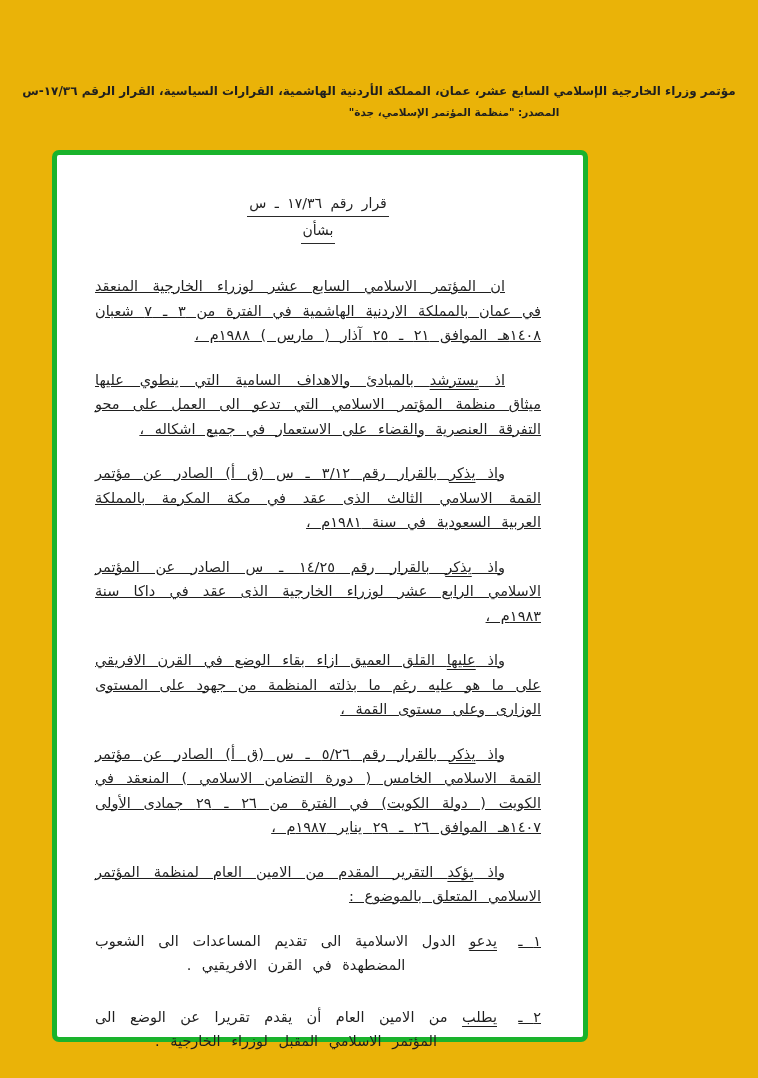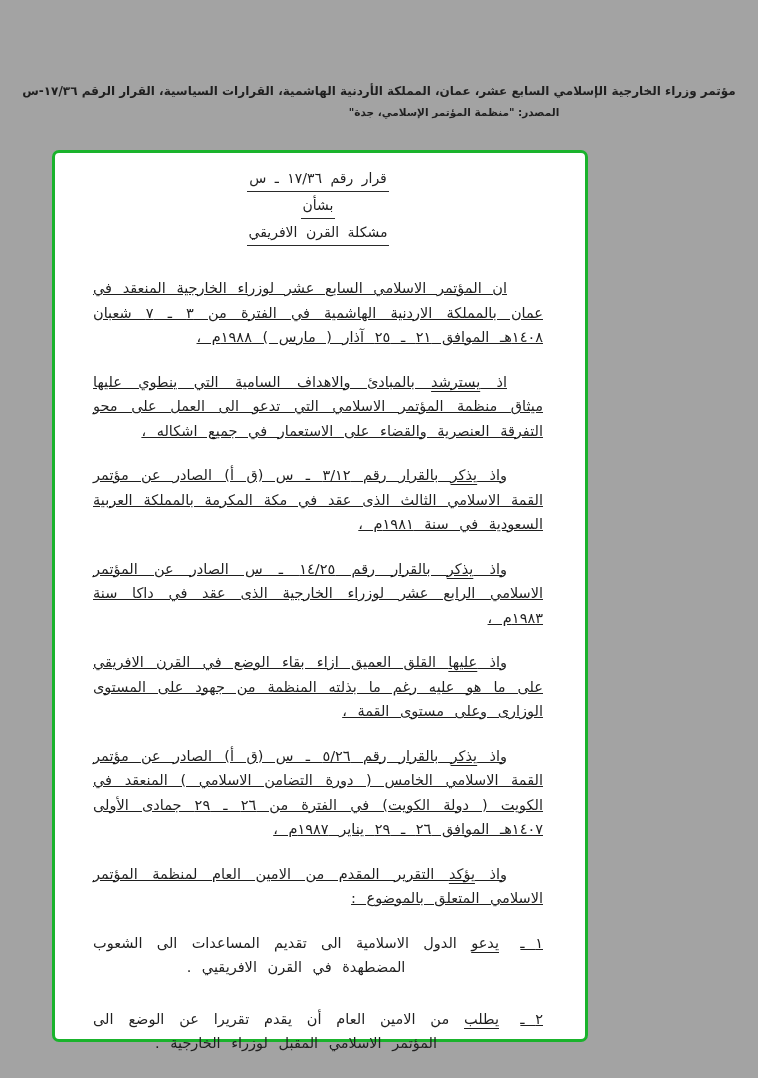--- a/index.html
+++ b/index.html
@@ -3,37 +3,37 @@
 <meta charset="utf-8">
 <style>
   * { box-sizing: border-box; }
   html, body { margin: 0; padding: 0; }
   body {
     width: 758px; height: 1078px;
     background: #ffffff;
     font-family: "DejaVu Sans", sans-serif;
     color: #1f1f1f;
   }
-  .page { position: relative; width: 758px; height: 1078px; overflow: hidden; background:#a3a3a3; }
+  .page { position: relative; width: 758px; height: 1078px; overflow: hidden; background:#eab308; }
 
   
   .page-header {
     position: absolute; top: 84px; left: 0; width: 758px;
     direction: rtl; text-align: center; font-weight: bold;
   }
   .h1 { font-size: 12px; white-space: nowrap; letter-spacing: -0.2px; }
   .h2 { font-size: 10.5px; margin-top: 8px; transform: translateX(75px); }
 
   
   .doc-frame {
     position: absolute; left: 52px; top: 150px;
     width: 536px; height: 892px;
-    border: 3px solid #b91c1c; border-radius: 7px;
+    border: 5px solid #b91c1c; border-radius: 7px;
     background: #fff;
-    padding: 12px 42px 0 38px;
+    padding: 35px 42px 0 38px;
   }
 
   .doc-title { direction: rtl; text-align: center; font-size: 14px; margin-top: 4px; }
   .t-line {
     width: fit-content; margin: 0 auto 4px;
     padding: 0 2px 3px; border-bottom: 1.4px solid #2a2a2a;
     line-height: 19px; word-spacing: 4px; white-space: nowrap;
   }
 
   .doc-body {
@@ -63,21 +63,20 @@
   <div class="page-header">
     <div class="h1">مؤتمر وزراء الخارجية الإسلامي السابع عشر، عمان، المملكة الأردنية الهاشمية، القرارات السياسية، القرار الرقم ١٧/٣٦-س</div>
     <div class="h2">المصدر:  "منظمة المؤتمر الإسلامي، جدة"</div>
   </div>
 
   <div class="doc-frame" style="border-color: rgb(26, 179, 44);">
 
     <div class="doc-title">
       <div class="t-line">قرار رقم ١٧/٣٦ ـ س</div>
       <div class="t-line">بشأن</div>
-      <div class="t-line">مشكلة القرن الافريقي</div>
     </div>
 
     <div class="doc-body">
 
       <p class="para"><span></span><span class="u"></span><span>ان المؤتمر الاسلامي السابع عشر لوزراء الخارجية المنعقد في عمان بالمملكة الاردنية الهاشمية في الفترة من ٣ ـ ٧ شعبان ١٤٠٨هـ الموافق ٢١ ـ ٢٥ آذار ( مارس ) ١٩٨٨م ،</span></p>
 
       <p class="para"><span>اذ </span><span class="u">يسترشد</span><span> بالمبادئ والاهداف السامية التي ينطوي عليها ميثاق منظمة المؤتمر الاسلامي التي تدعو الى العمل على محو التفرقة العنصرية والقضاء على الاستعمار في جميع اشكاله ،</span></p>
 
       <p class="para"><span>واذ </span><span class="u">يذكر</span><span> بالقرار رقم ٣/١٢ ـ س (ق أ) الصادر عن مؤتمر القمة الاسلامي الثالث الذى عقد في مكة المكرمة بالمملكة العربية السعودية في سنة ١٩٨١م ،</span></p>
 

